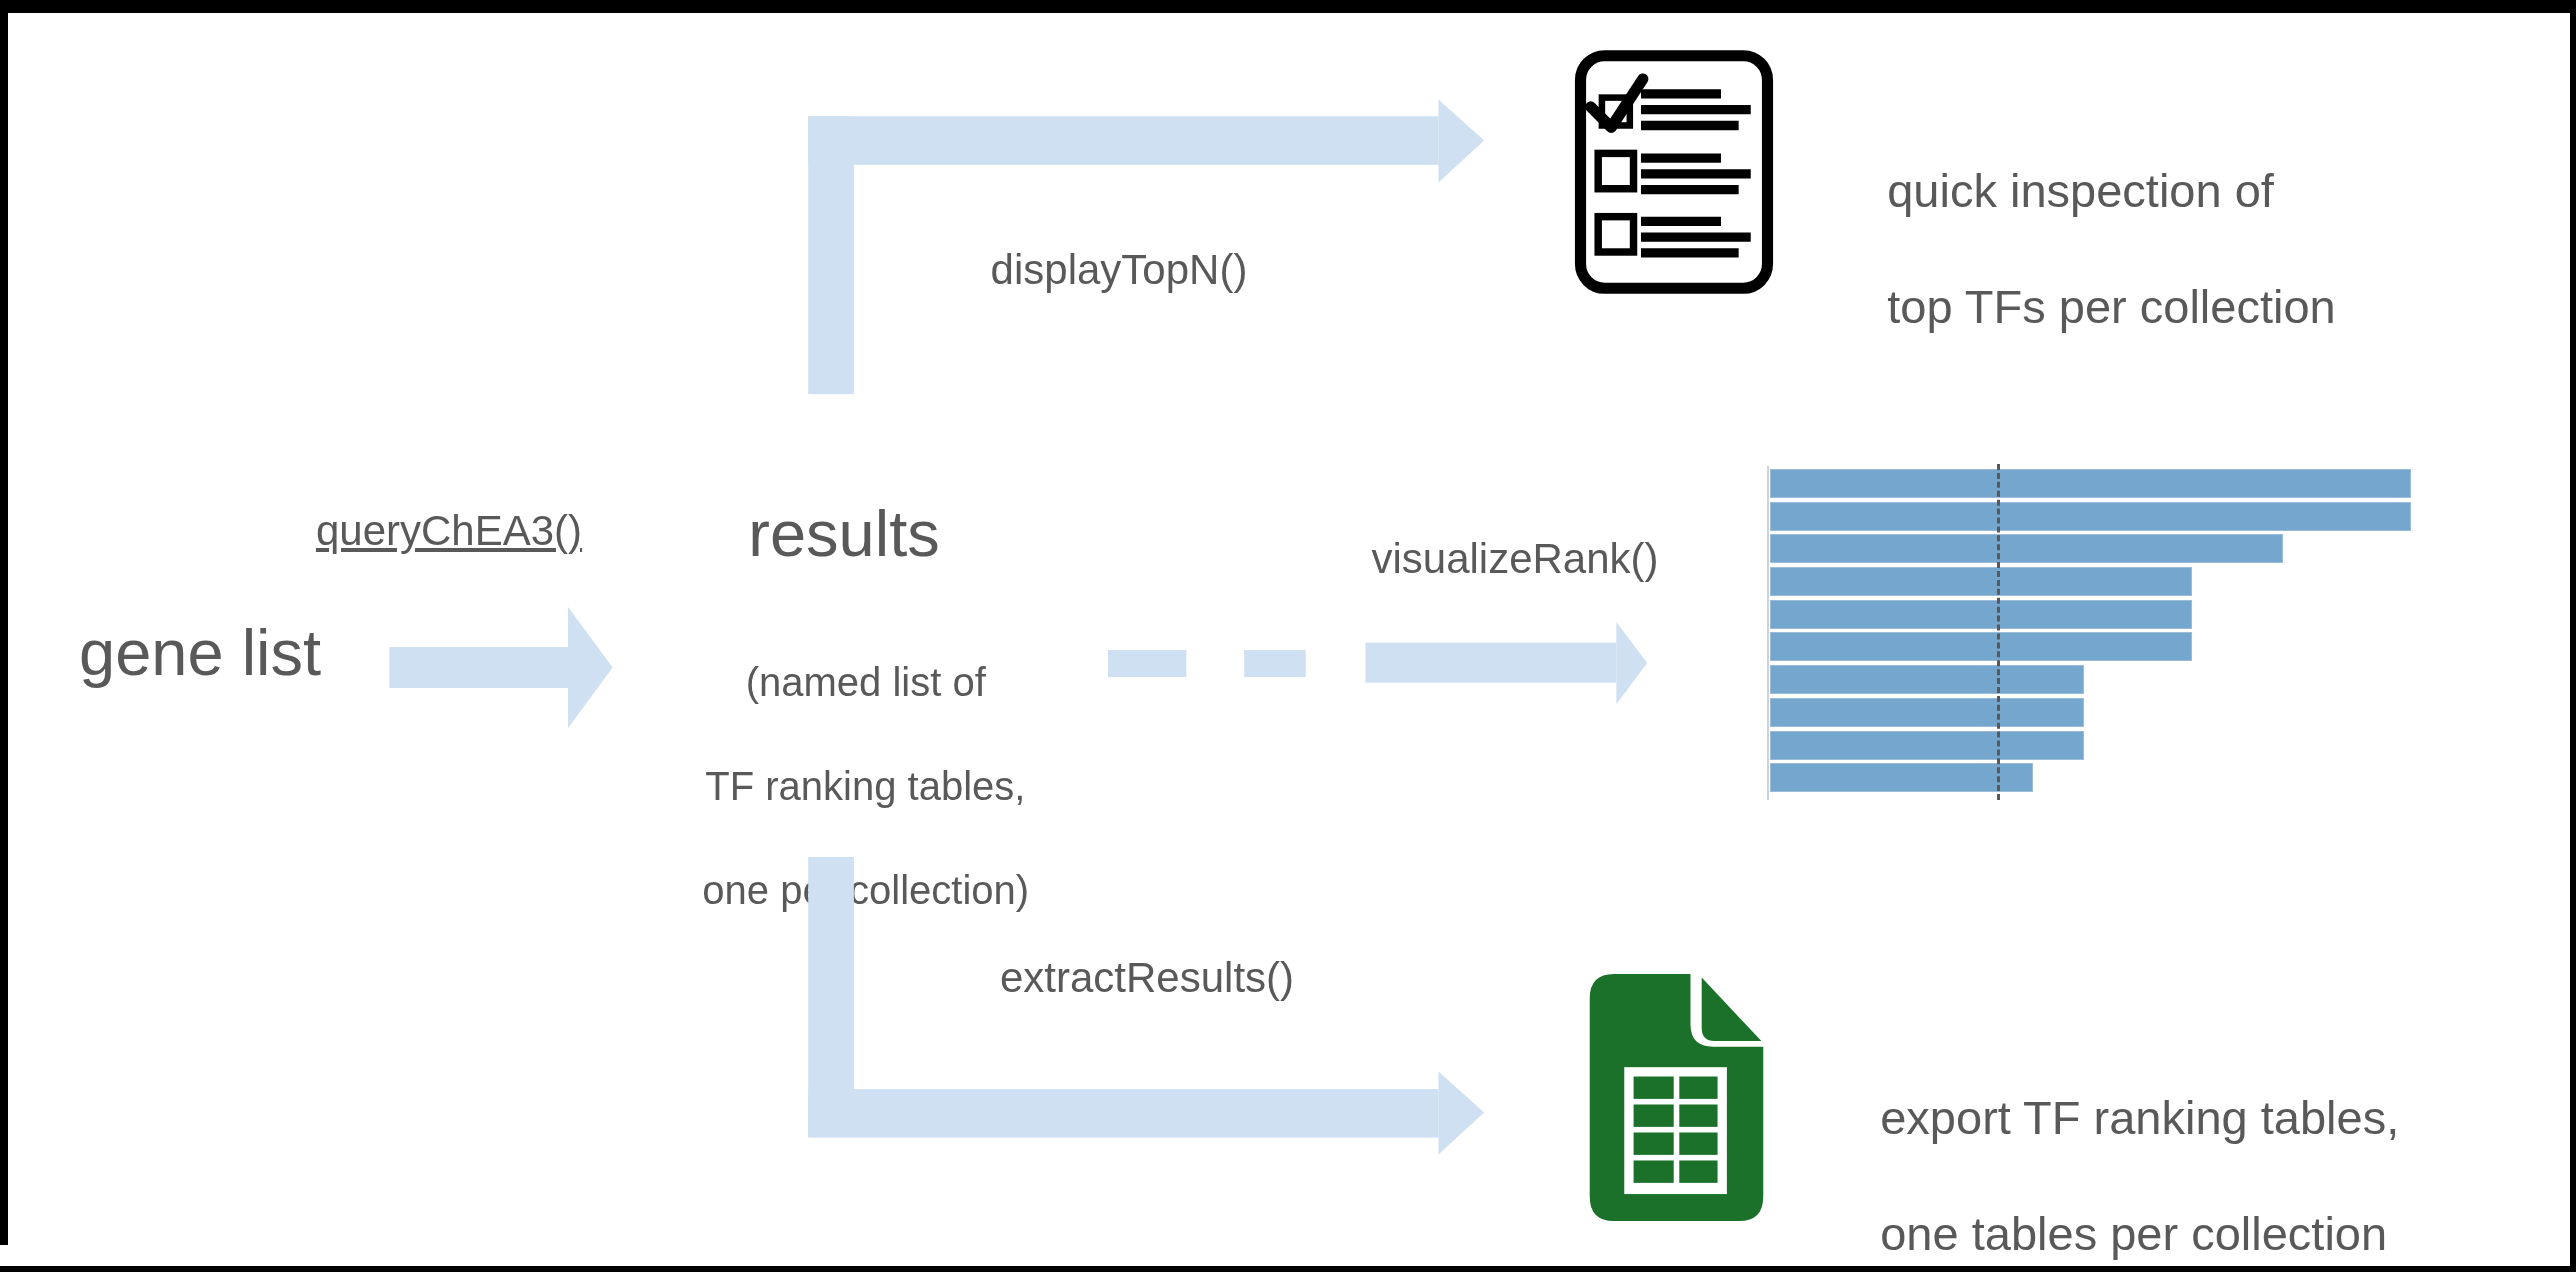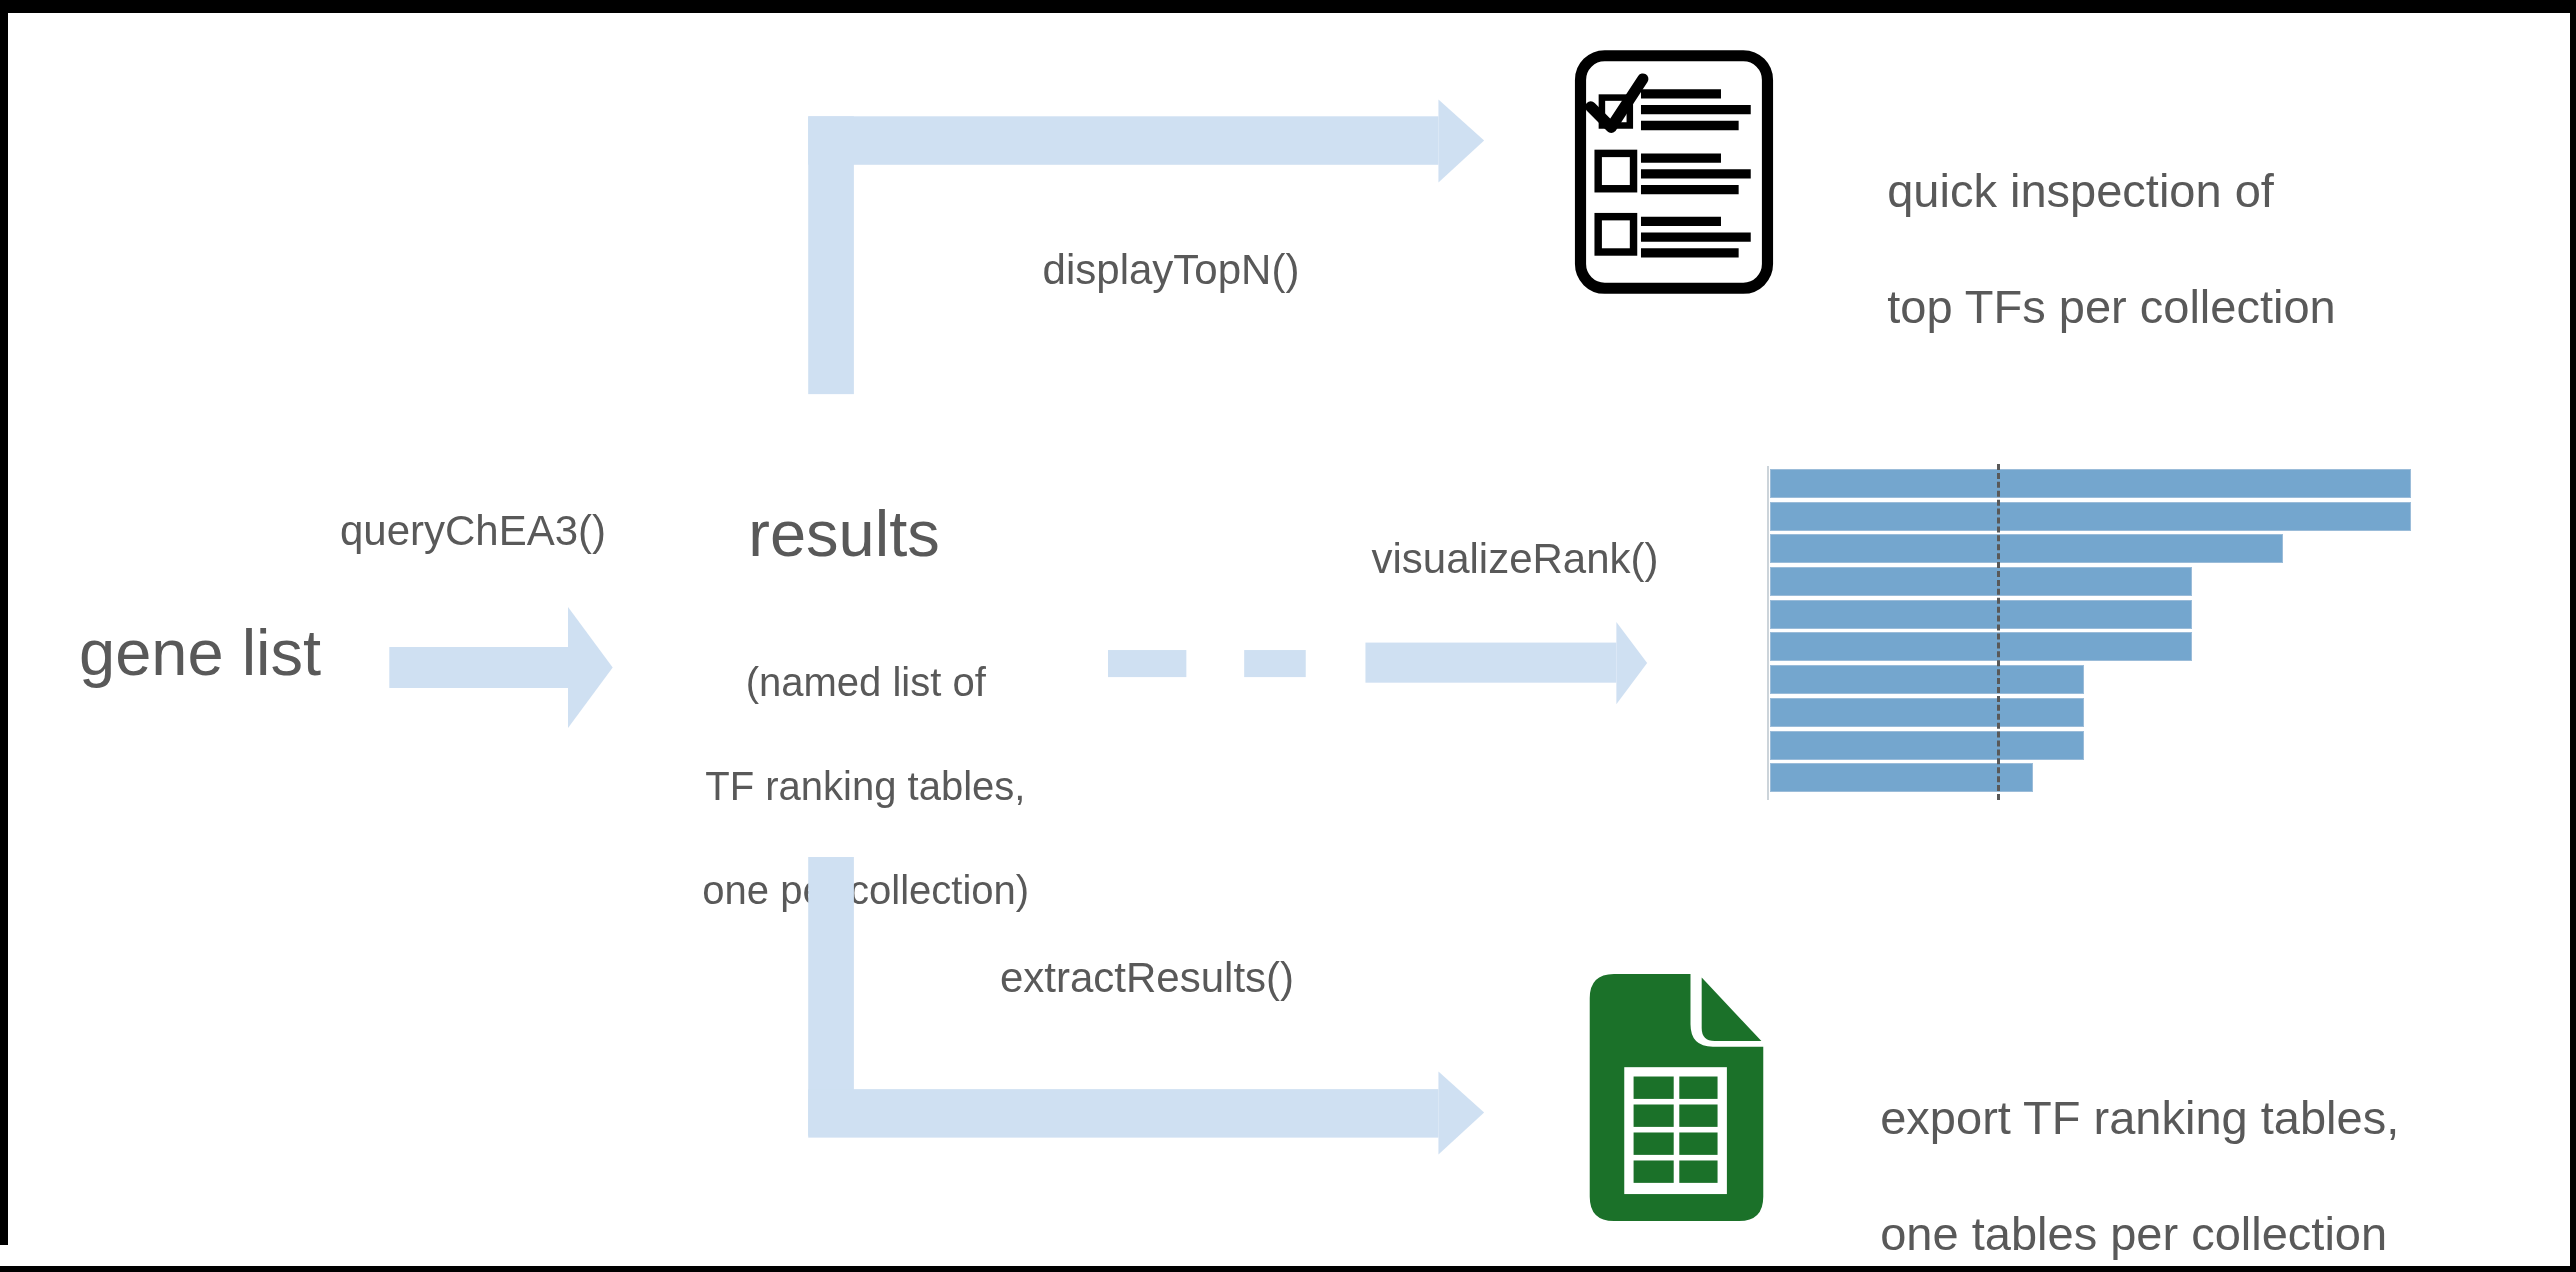--- a/index.html
+++ b/index.html
@@ -32,36 +32,36 @@
   <div class="frame" style="left:0;top:0;width:7.5px;height:1245px;"></div>
   <div class="frame" style="left:2570px;top:0;width:5.6px;height:1273px;"></div>
 
   <div class="txt big" style="left:79px;top:617px;">gene list</div>
 
   <svg class="abs" style="left:389px;top:607px;" width="224" height="121" viewBox="0 0 240 130">
     <rect class="arrow-fill" x="0" y="43" width="192" height="44"></rect>
     <polygon class="arrow-fill" points="192,0 240,65 192,130"></polygon>
   </svg>
 
-  <div class="txt fn center" style="left:332px;top:508px;width:282px;">queryChEA3()</div>
+  <div class="txt fn center" style="left:308px;top:508px;width:282px;text-decoration:underline;">queryChEA3()</div>
 
   <div class="txt big center" style="left:704px;top:498px;width:280px;">results</div>
   <div class="txt sub center" style="left:657px;top:604px;width:373px;">
     <span>(named list of</span><br>
     <span>TF ranking tables,</span><br>
     <span>one per collection)</span>
   </div>
 
   <svg class="abs" style="left:808px;top:93px;" width="681" height="303" viewBox="0 0 730 325">
     <rect class="arrow-fill" x="0" y="25" width="49" height="298"></rect>
     <rect class="arrow-fill" x="0" y="25" width="676" height="52"></rect>
     <polygon class="arrow-fill" points="676,7 725,51 676,96"></polygon>
   </svg>
 
-  <div class="txt fn center" style="left:1003px;top:247px;width:336px;">displayTopN()</div>
+  <div class="txt fn center" style="left:951px;top:247px;width:336px;">displayTopN()</div>
 
   <svg class="abs" style="left:1574px;top:49px;" width="200" height="246" viewBox="0 0 215 264">
     <rect x="7" y="7" width="201" height="250" rx="26" fill="#ffffff" stroke="#000" stroke-width="12"></rect>
 
     <rect x="30" y="52" width="30" height="30" fill="none" stroke="#000" stroke-width="7"></rect>
     <polyline points="18,62 40,84 74,32" fill="none" stroke="#000" stroke-width="12" stroke-linecap="round" stroke-linejoin="round"></polyline>
     <line x1="72" y1="48" x2="158" y2="48" stroke="#000" stroke-width="10"></line>
     <line x1="72" y1="65" x2="190" y2="65" stroke="#000" stroke-width="10"></line>
     <line x1="72" y1="82" x2="177" y2="82" stroke="#000" stroke-width="10"></line>
 

